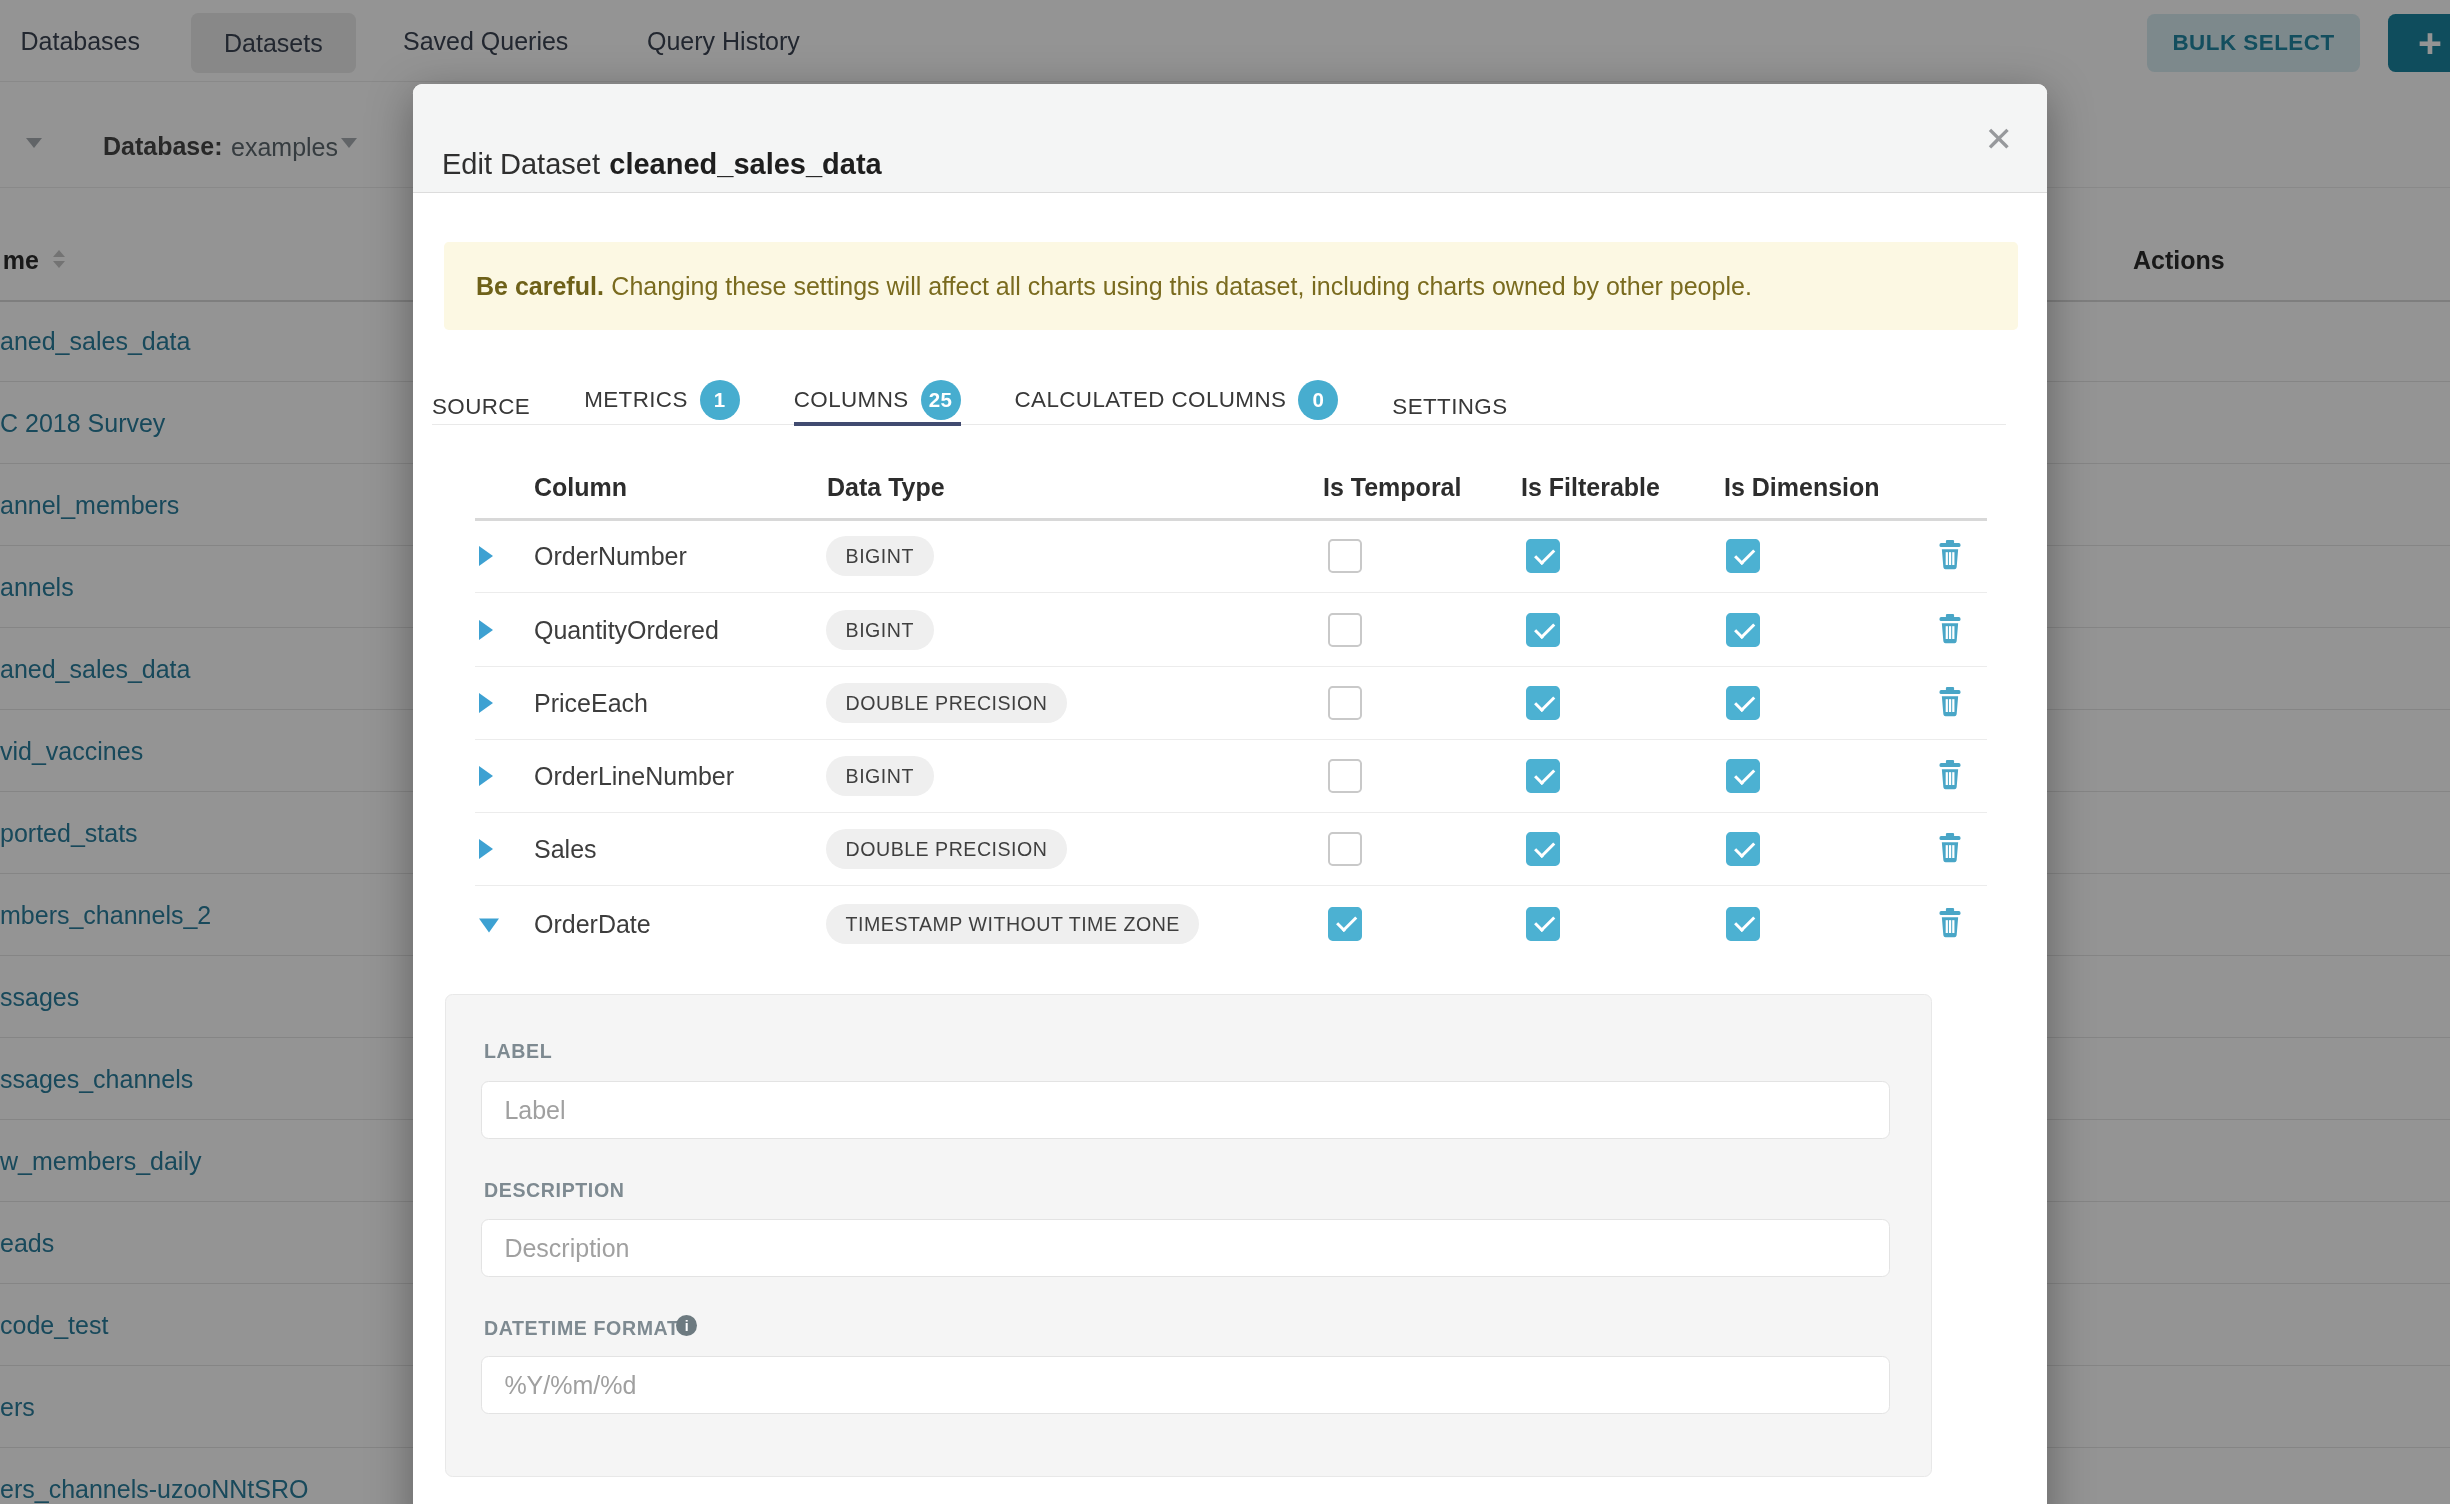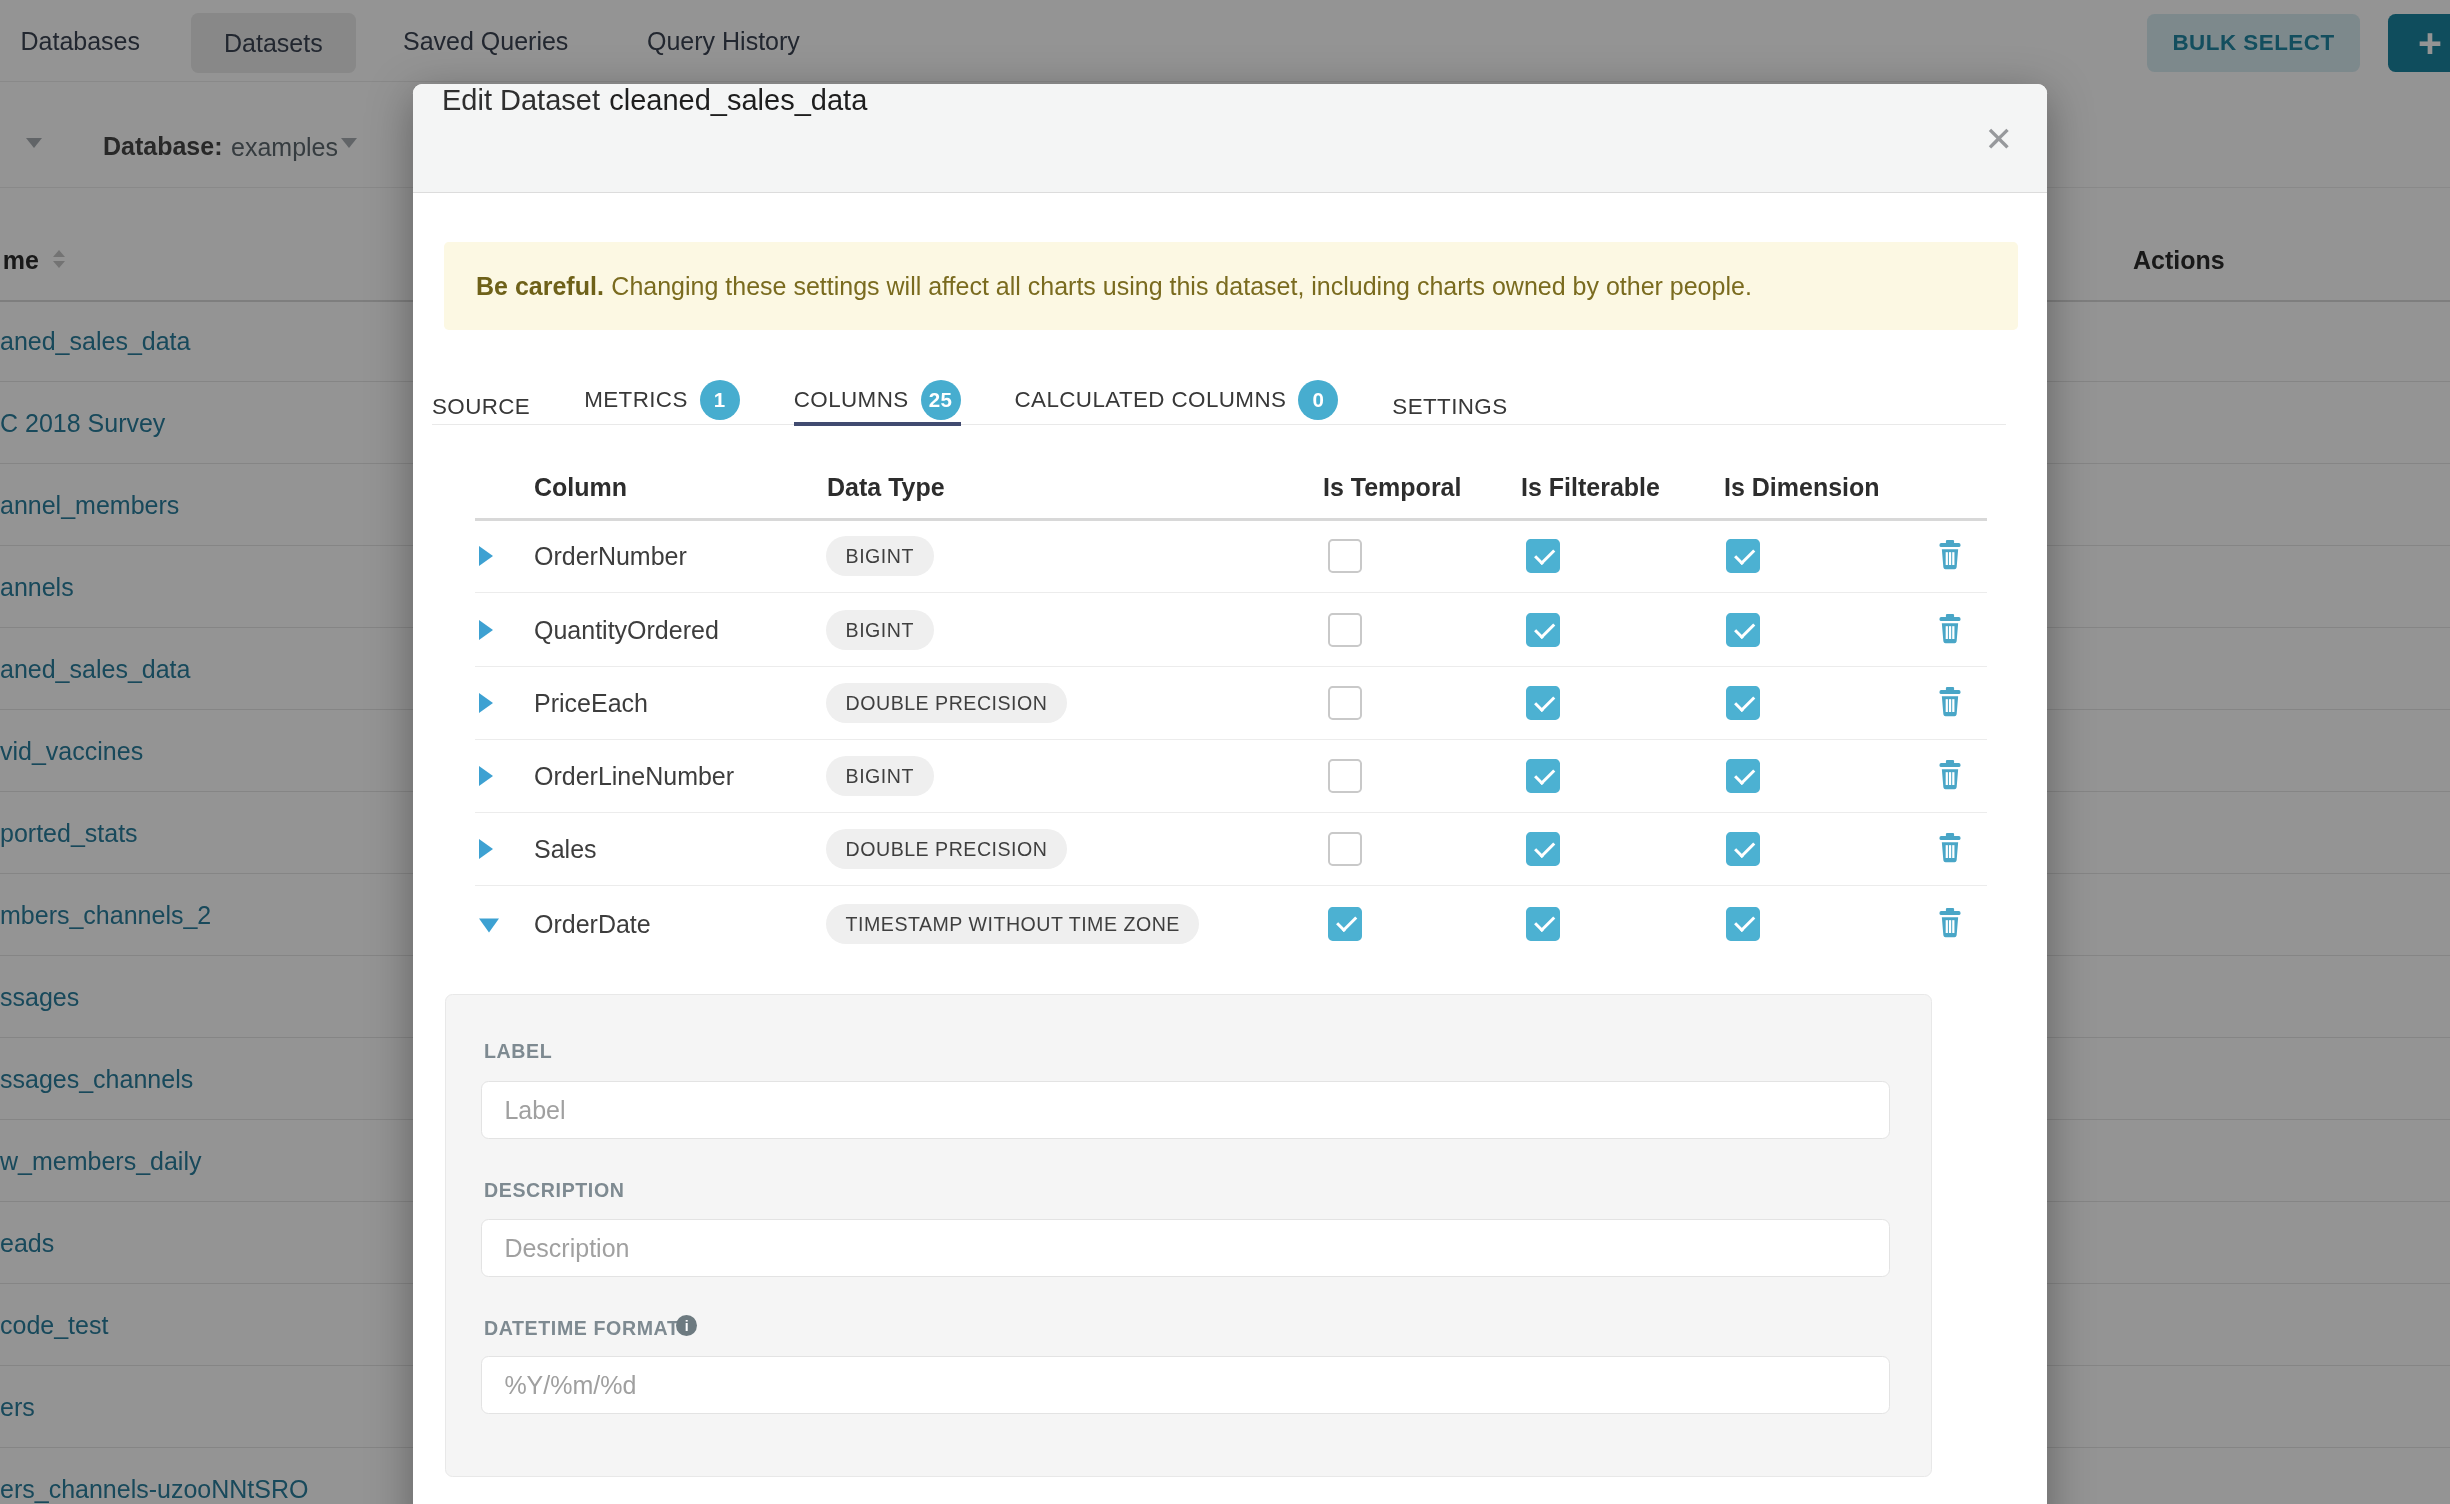--- a/index.html
+++ b/index.html
@@ -50,22 +50,22 @@
   .mask { position:absolute; inset:0; background:rgba(0,0,0,0.42); z-index:50; }
 
   
   .modal { position:absolute; left:413px; top:84px; width:1634px; height:1454px;
            background:#fff; border-radius:9.3px; z-index:100;
            box-shadow:0 11.2px 45px rgba(0,0,0,0.35); }
   .modal-header { position:absolute; left:0; top:0; width:100%; height:109px;
                   background:#f4f5f5; border-bottom:0.9px solid #dcdcdc;
                   border-radius:9.3px 9.3px 0 0; }
   .modal-title { position:absolute; left:29px; top:0; height:97px; display:flex;
-                 align-items:flex-start; font-size:29px; color:#2f2f2f; }
-  .modal-title b { font-weight:normal; color:#1e1e1e; margin-left:9.3px; }
+                 align-items:flex-end; font-size:29px; color:#2f2f2f; }
+  .modal-title b { font-weight:bold; color:#1e1e1e; margin-left:9.3px; }
   .modal-close { position:absolute; right:34px; top:0; height:109px; display:flex;
                  align-items:center; font-size:34px; color:#97999c; cursor:pointer;
                  background:none; border:none; font-family:"Liberation Sans",sans-serif; }
 
   .warning-banner { position:absolute; left:31px; top:158px; width:1574px; height:88px;
                     background:#fcf8e3; border-radius:4.7px; display:flex; align-items:center;
                     padding-left:32px; font-size:25px; color:#7a6b1f; }
   .warning-banner b { margin-right:7.5px; color:#6e6119; }
 
   .tabbar { position:absolute; left:19px; top:280px; width:1574px; height:61px;

